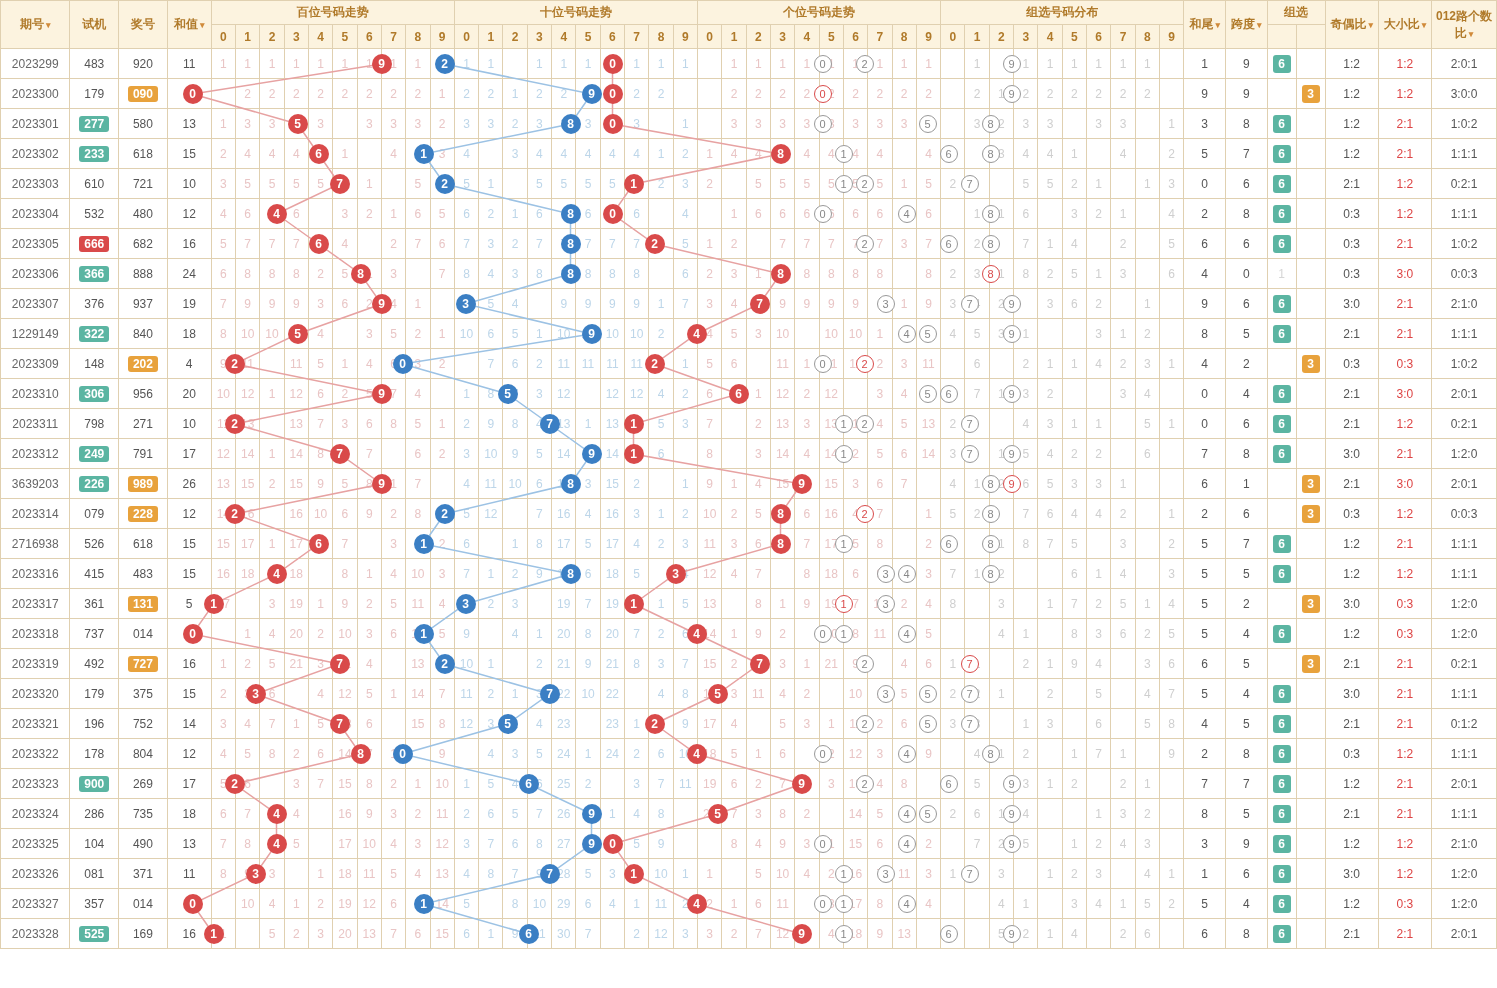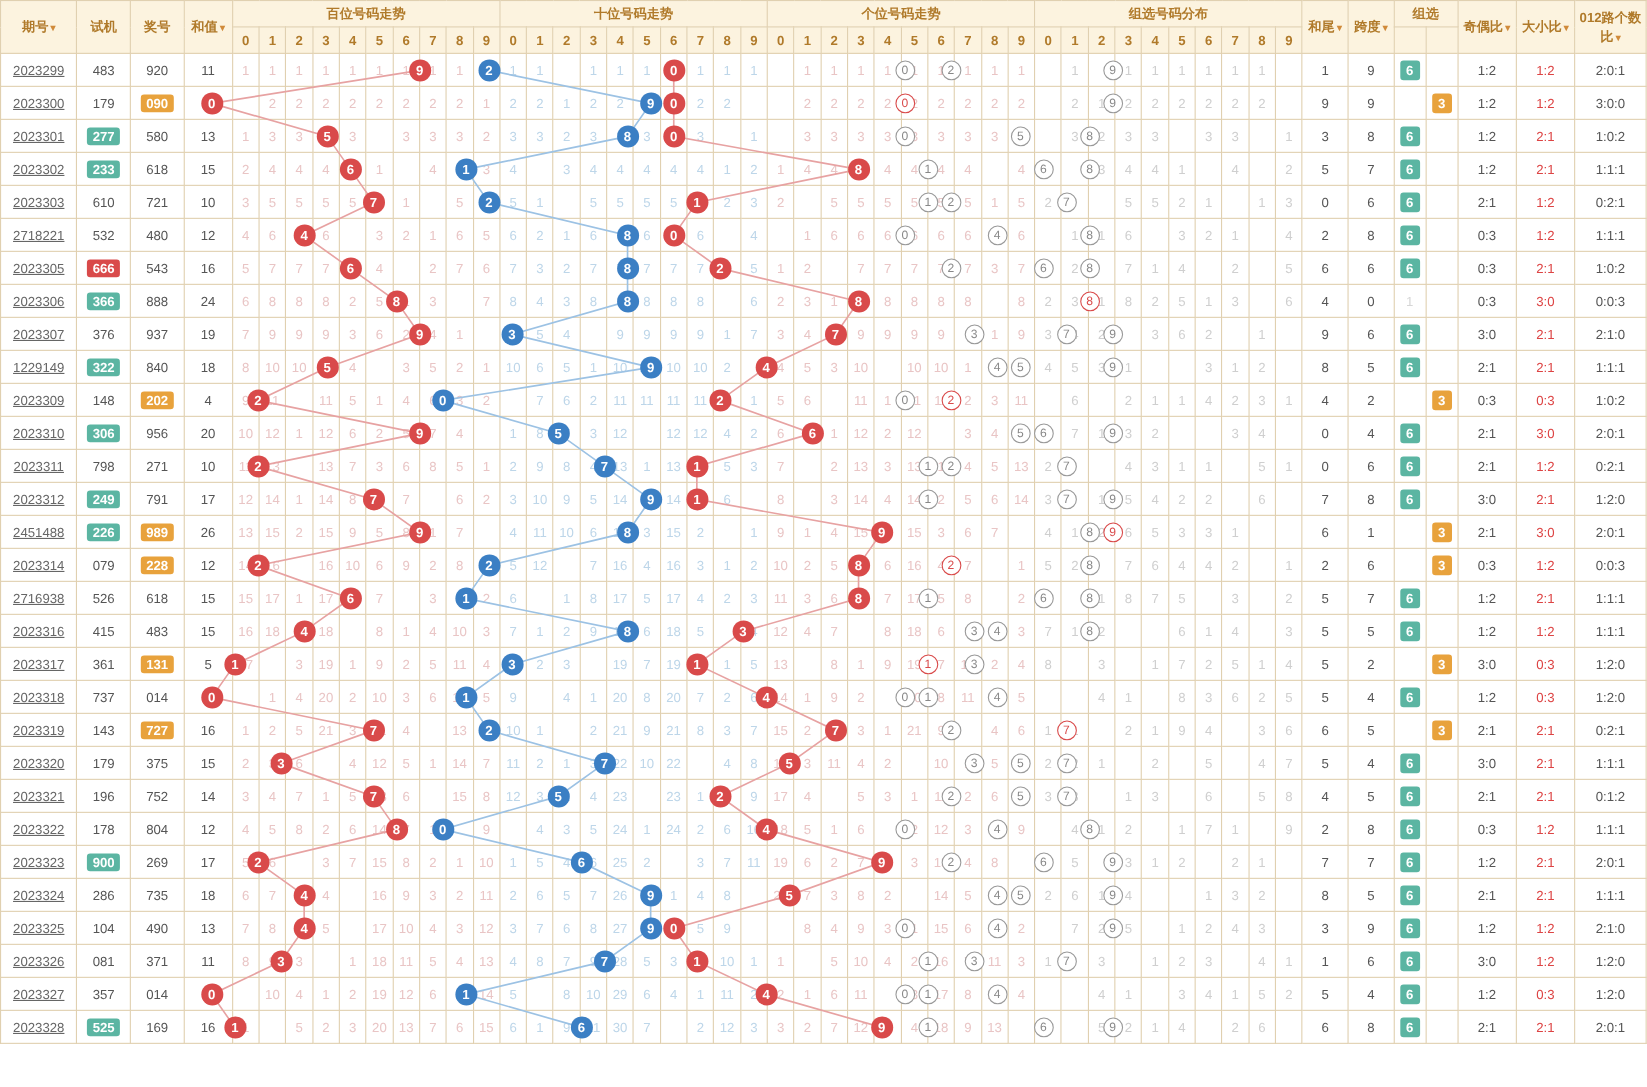--- a/index.html
+++ b/index.html
@@ -19,21 +19,21 @@
   col.tail { width: 36px; }
   col.span { width: 36px; }
   col.grpA { width: 25px; }
   col.grpB { width: 25px; }
   col.odd { width: 46px; }
   col.big { width: 46px; }
   col.route { width: 56px; }
   td.miss { color: #e9c5c5; }
   td.miss-b { color: #bdd6e9; }
   td.miss-g { color: #cfcfcf; }
-  td.issue-cell { color: #666; text-decoration: underline; }
+  td.issue-cell { color: #666; }
   td.num { color: #555; }
   .pill { display: inline-block; min-width: 30px; padding: 1px 4px; border-radius: 3px; background: #5bb5a2; color: #fff; font-weight: bold; }
   .pill-o { background: #e8a23c; }
   .grp6 { display:inline-block; width:18px; height:18px; line-height:18px; border-radius:3px; background:#5bb5a2; color:#fff; font-weight:bold; }
   .grp3 { display:inline-block; width:18px; height:18px; line-height:18px; border-radius:3px; background:#e8a23c; color:#fff; font-weight:bold; }
   .grp-miss { color: #d6d6d6; }
   .ratio-red { color: #d44; }
   .ball { position:absolute; width:20px; height:20px; line-height:20px; border-radius:50%; color:#fff; font-weight:bold; font-size:12px; text-align:center; z-index:3; transform:translate(-50%,-50%); }
   .ball-r { background:#d94a4a; }
   .ball-b { background:#3b7fc4; }
@@ -423,21 +423,21 @@
           <td class="miss-g">3</td>
           <td class="num">0</td>
           <td class="num">6</td>
           <td><span class="grp6">6</span></td>
           <td class="grp-miss"></td>
           <td class="num">2:1</td>
           <td class="ratio-red">1:2</td>
           <td class="num">0:2:1</td>
         </tr>
         <tr>
-          <td class="issue-cell">2718221</td>
+          <td class="issue-cell">2023304</td>
           <td class="num">532</td>
           <td class="num">480</td>
           <td class="num">12</td>
           <td class="miss">4</td>
           <td class="miss">6</td>
           <td class="miss">6</td>
           <td class="miss">6</td>
           <td class="miss"></td>
           <td class="miss">3</td>
           <td class="miss">2</td>
@@ -478,21 +478,21 @@
           <td class="num">8</td>
           <td><span class="grp6">6</span></td>
           <td class="grp-miss"></td>
           <td class="num">0:3</td>
           <td class="ratio-red">1:2</td>
           <td class="num">1:1:1</td>
         </tr>
         <tr>
           <td class="issue-cell">2023305</td>
           <td class="num"><span class="pill" style="background:#d94a4a">666</span></td>
-          <td class="num">543</td>
+          <td class="num">682</td>
           <td class="num">16</td>
           <td class="miss">5</td>
           <td class="miss">7</td>
           <td class="miss">7</td>
           <td class="miss">7</td>
           <td class="miss">1</td>
           <td class="miss">4</td>
           <td class="miss"></td>
           <td class="miss">2</td>
           <td class="miss">7</td>
@@ -900,21 +900,21 @@
           <td class="miss-g"></td>
           <td class="num">7</td>
           <td class="num">8</td>
           <td><span class="grp6">6</span></td>
           <td class="grp-miss"></td>
           <td class="num">3:0</td>
           <td class="ratio-red">2:1</td>
           <td class="num">1:2:0</td>
         </tr>
         <tr>
-          <td class="issue-cell">2451488</td>
+          <td class="issue-cell">3639203</td>
           <td class="num"><span class="pill" style="">226</span></td>
           <td class="num"><span class="pill pill-o">989</span></td>
           <td class="num">26</td>
           <td class="miss">13</td>
           <td class="miss">15</td>
           <td class="miss">2</td>
           <td class="miss">15</td>
           <td class="miss">9</td>
           <td class="miss">5</td>
           <td class="miss">8</td>
@@ -1219,21 +1219,21 @@
           <td class="num">5</td>
           <td class="num">4</td>
           <td><span class="grp6">6</span></td>
           <td class="grp-miss"></td>
           <td class="num">1:2</td>
           <td class="ratio-red">0:3</td>
           <td class="num">1:2:0</td>
         </tr>
         <tr>
           <td class="issue-cell">2023319</td>
-          <td class="num">143</td>
+          <td class="num">492</td>
           <td class="num"><span class="pill pill-o">727</span></td>
           <td class="num">16</td>
           <td class="miss">1</td>
           <td class="miss">2</td>
           <td class="miss">5</td>
           <td class="miss">21</td>
           <td class="miss">3</td>
           <td class="miss">11</td>
           <td class="miss">4</td>
           <td class="miss"></td>

